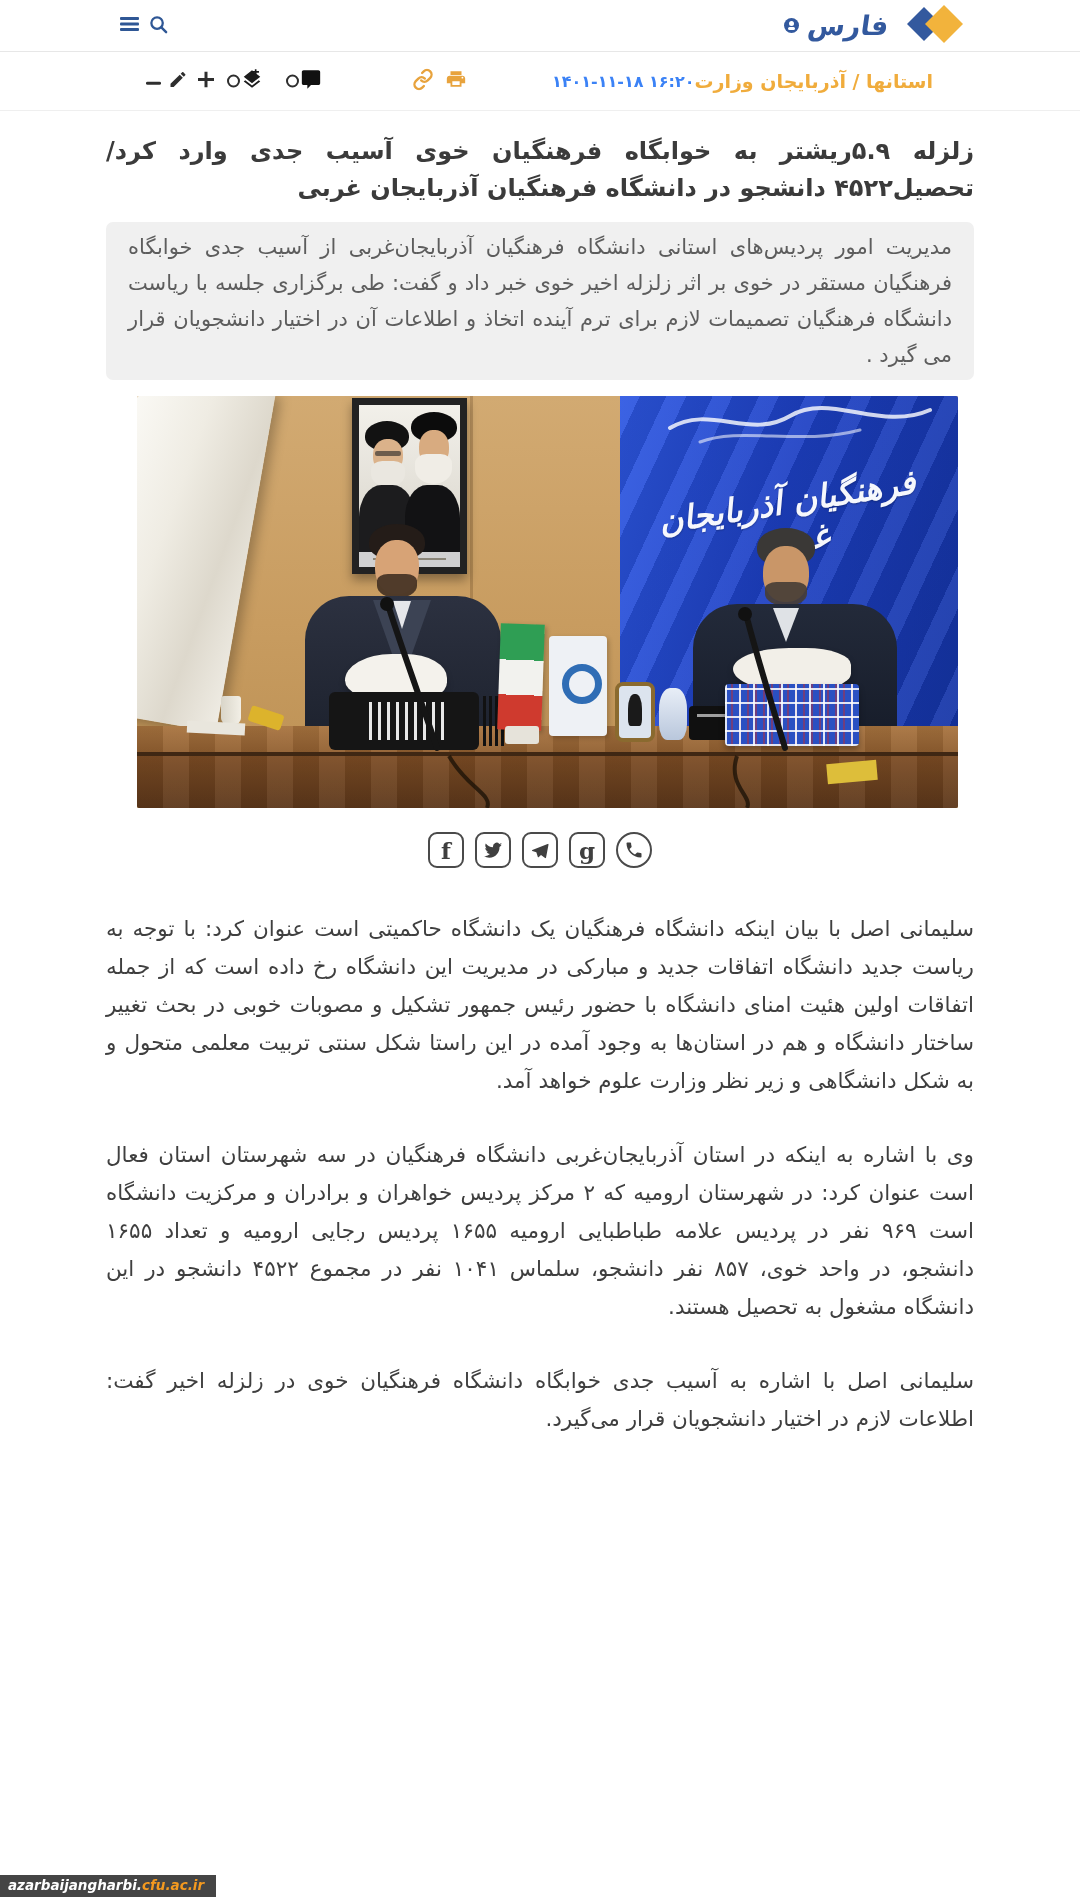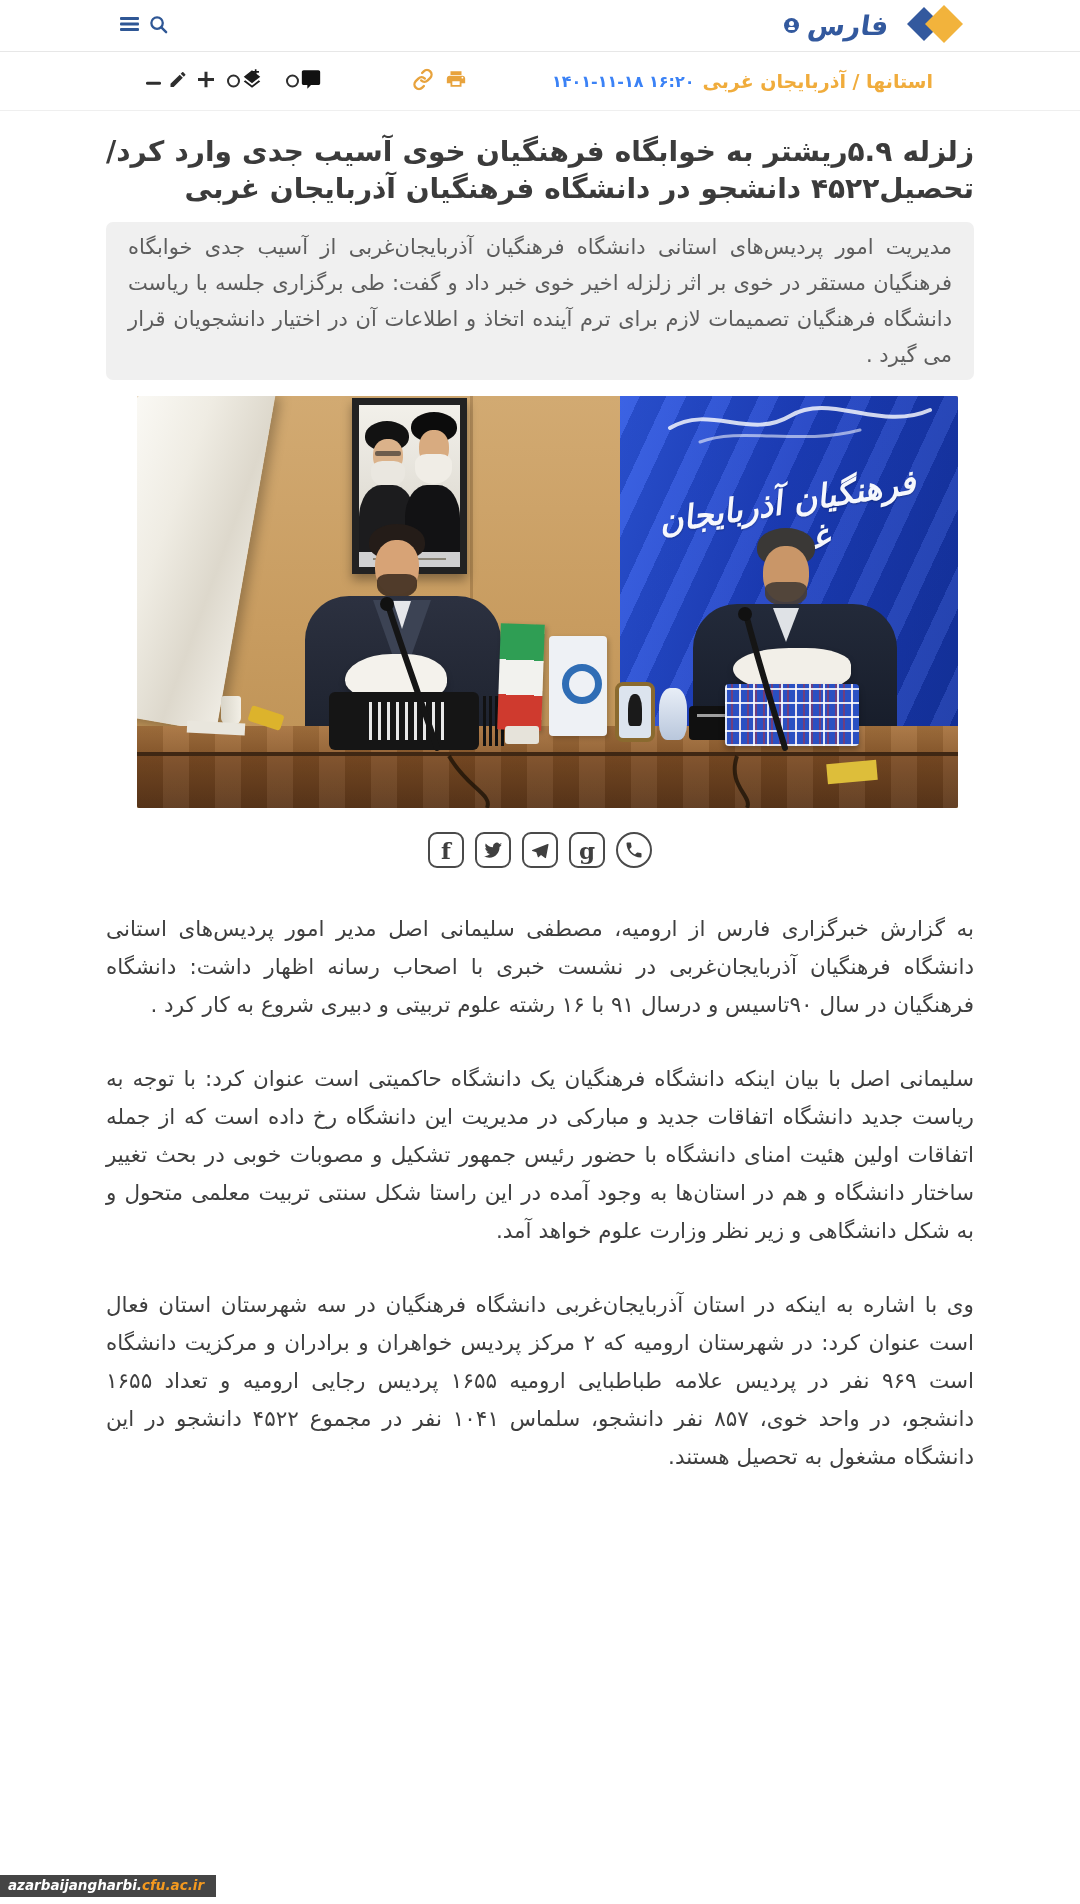--- a/index.html
+++ b/index.html
@@ -16,21 +16,21 @@
   .acct-dot::after{content:"";position:absolute;left:4px;top:9px;width:7px;height:2.5px;border-radius:2px;background:#fff;}
   .logo-fa{font-size:27px;font-weight:bold;color:#33599E;transform:skewX(-8deg);letter-spacing:-1px;}
   
   .toolbar{position:relative;height:58px;border-bottom:1px solid #efefef;direction:ltr;}
   .tb{position:absolute;top:50%;transform:translateY(-50%);}
   .tb-badge{width:9px;height:9px;border:2px solid #2e2e2e;border-radius:50%;}
   .tb-date{color:#3b82f6;font-size:16px;font-weight:bold;direction:ltr;}
   .tb-breadcrumb{color:#F0AC3C;font-size:19px;font-weight:bold;direction:rtl;cursor:pointer;}
   
   .content{width:868px;margin:0 auto;direction:rtl;}
-  .title{margin:22px 0 0 0;font-size:28px;line-height:37px;font-weight:bold;color:#3b3b3b;
+  .title{margin:22px 0 0 0;font-size:24px;line-height:37px;font-weight:bold;color:#3b3b3b;
          text-align:justify;}
   .lead{margin-top:15px;background:#f0f0f0;border-radius:7px;padding:7px 22px;
         font-size:21px;line-height:36px;color:#5d5d5d;text-align:justify;}
   
   .photo{position:relative;width:821px;height:412px;margin:16px 16px 0 31px;overflow:hidden;
          direction:ltr;border-radius:2px;cursor:pointer;background:#c8a06a;}
   .ph{position:absolute;}
   .wall{left:0;top:0;width:100%;height:100%;background:linear-gradient(180deg,#d2aa72 0%,#c89c60 55%,#bb9054 100%);}
   .wall-seam{left:333px;top:0;width:3px;height:332px;background:rgba(70,40,15,.22);}
   .flag-left{left:-28px;top:-18px;width:138px;height:345px;transform:rotate(10deg);
@@ -187,21 +187,21 @@
             <path d="M10 13a5 5 0 0 0 7.07 0l2.83-2.83a5 5 0 0 0-7.07-7.07L11 4.93"></path>
             <path d="M14 11a5 5 0 0 0-7.07 0L4.1 13.83a5 5 0 0 0 7.07 7.07L13 19.07"></path>
           </svg></span>
     </button>
     <button class="icon-btn tb" style="left:445px">
       <span><svg width="22" height="22" viewBox="0 0 24 24" fill="#E8A33D">
             <path d="M19 8H5c-1.7 0-3 1.3-3 3v5h4v4h12v-4h4v-5c0-1.7-1.3-3-3-3zm-3 10H8v-4h8v4zm3-7c-.6 0-1-.4-1-1s.4-1 1-1 1 .4 1 1-.4 1-1 1zM18 3H6v4h12V3z"></path>
           </svg></span>
     </button>
     <span class="tb tb-date" style="left:552px">۱۴۰۱-۱۱-۱۸ ۱۶:۲۰</span>
-    <span class="tb tb-breadcrumb" style="right:147px">استانها / آذربایجان غربی</span>
+    <span class="tb tb-breadcrumb" style="right:147px">استانها / آذربایجان وزارت</span>
   </div>
 
   <div class="content">
 
     <h1 class="title">زلزله ۵.۹ریشتر به خوابگاه فرهنگیان خوی آسیب جدی وارد کرد/ تحصیل۴۵۲۲ دانشجو در دانشگاه فرهنگیان آذربایجان غربی</h1>
 
     <div class="lead">مدیریت امور پردیس‌های استانی دانشگاه فرهنگیان آذربایجان‌غربی از آسیب جدی خوابگاه فرهنگیان مستقر در خوی بر اثر زلزله اخیر خوی خبر داد و گفت: طی برگزاری جلسه با ریاست دانشگاه فرهنگیان تصمیمات لازم برای ترم آینده اتخاذ و اطلاعات آن در اختیار دانشجویان قرار می گیرد .</div>
 
     <div class="photo">
       <div class="ph wall"></div>
@@ -317,23 +317,23 @@
       <button class="si round icon-btn">
         <span>
           <svg width="20" height="20" viewBox="0 0 24 24">
               <path fill="#3f3f3f" d="M6.6 10.8c1.4 2.8 3.8 5.1 6.6 6.6l2.2-2.2c.3-.3.7-.4 1-.2 1.1.4 2.3.6 3.6.6.6 0 1 .4 1 1V20c0 .6-.4 1-1 1C10.6 21 3 13.4 3 4c0-.6.4-1 1-1h3.5c.6 0 1 .4 1 1 0 1.2.2 2.4.6 3.6.1.3 0 .7-.2 1l-2.3 2.2z"></path>
             </svg>
         </span>
       </button>
     </div>
 
     <div class="bodytext">
-      <p>به گزارش خبرگزاری فارس از ارومیه، مصطفی سلیمانی اصل مدیر امور پردیس‌های استانی دانشگاه فرهنگیان آذربایجان‌غربی در نشست خبری با اصحاب رسانه اظهار داشت: دانشگاه فرهنگیان در سال ۹۰تاسیس و درسال ۹۱ با ۱۶ رشته علوم تربیتی و دبیری شروع به کار کرد .</p>
       <p>سلیمانی اصل با بیان اینکه دانشگاه فرهنگیان یک دانشگاه حاکمیتی است عنوان کرد: با توجه به ریاست جدید دانشگاه اتفاقات جدید و مبارکی در مدیریت این دانشگاه رخ داده است که از جمله اتفاقات اولین هئیت امنای دانشگاه با حضور رئیس جمهور تشکیل و مصوبات خوبی در بحث تغییر ساختار دانشگاه و هم در استان‌ها به وجود آمده در این راستا شکل سنتی تربیت معلمی متحول و به شکل دانشگاهی و زیر نظر وزارت علوم خواهد آمد.</p>
       <p>وی با اشاره به اینکه در استان آذربایجان‌غربی دانشگاه فرهنگیان در سه شهرستان استان فعال است عنوان کرد: در شهرستان ارومیه که ۲ مرکز پردیس خواهران و برادران و مرکزیت دانشگاه است ۹۶۹ نفر در پردیس علامه طباطبایی ارومیه ۱۶۵۵ پردیس رجایی ارومیه و تعداد ۱۶۵۵ دانشجو، در واحد خوی، ۸۵۷ نفر دانشجو، سلماس ۱۰۴۱ نفر در مجموع ۴۵۲۲ دانشجو در این دانشگاه مشغول به تحصیل هستند.</p>
+      <p>سلیمانی اصل با اشاره به آسیب جدی خوابگاه دانشگاه فرهنگیان خوی در زلزله اخیر گفت: اطلاعات لازم در اختیار دانشجویان قرار می‌گیرد.</p>
     </div>
   </div>
 
   <div class="watermark">
     <span>azarbaijangharbi.</span><span class="domain">cfu.ac.ir</span>
   </div>
 
 </div>
 
 </body></html>

